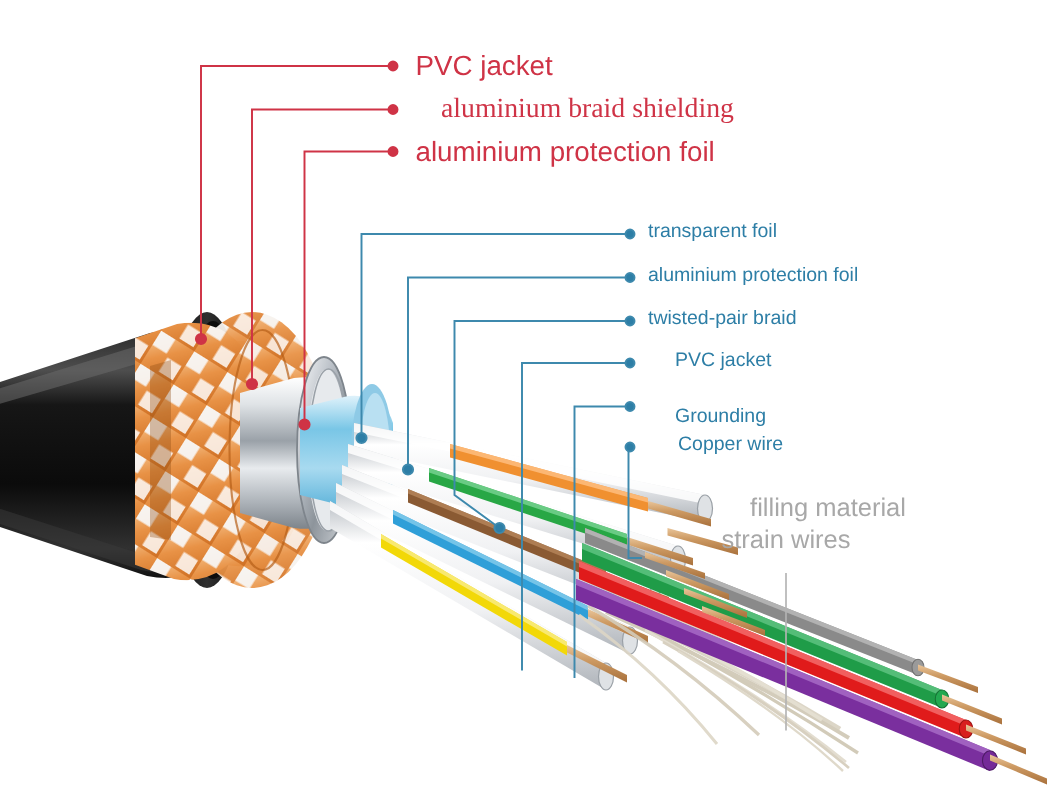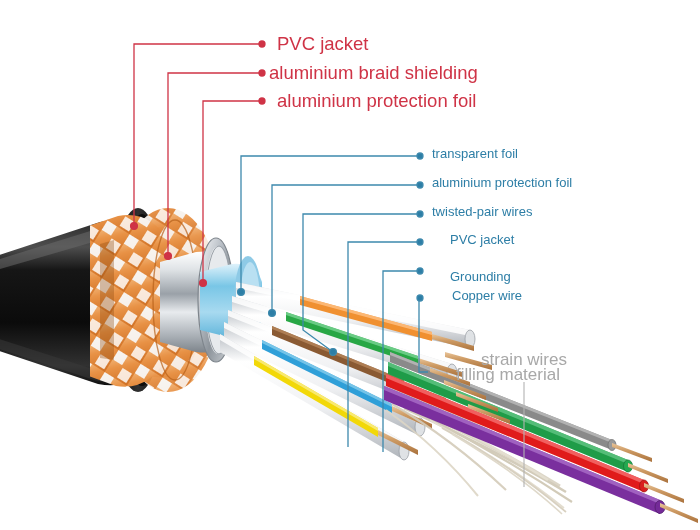--- a/index.html
+++ b/index.html
@@ -265,26 +265,26 @@
       <circle cx="420" cy="271" r="3"></circle>
       <path d="M420,298 L419,298 L419,372 L428,372" fill="none"></path>
       <circle cx="420" cy="298" r="3"></circle>
     </g>
     <g>
       <path d="M524,382 L524,487" stroke="#b3b3b3" stroke-width="1.1" fill="none"></path>
     </g>
   </svg>
 
   <div class="lbl lbl-red" style="left:277px;top:35px;">PVC jacket</div>
-  <div class="lbl lbl-red" style="left:269px;top:64px;">aluminium braid shielding</div>
+  <div class="lbl lbl-red" style="left:294px;top:64px;font-family:Liberation Serif, serif;">aluminium braid shielding</div>
   <div class="lbl lbl-red" style="left:277px;top:92px;">aluminium protection foil</div>
 
   <div class="lbl lbl-blue" style="left:432px;top:147px;">transparent foil</div>
   <div class="lbl lbl-blue" style="left:432px;top:176px;">aluminium protection foil</div>
-  <div class="lbl lbl-blue" style="left:432px;top:205px;">twisted-pair wires</div>
+  <div class="lbl lbl-blue" style="left:432px;top:205px;">twisted-pair braid</div>
   <div class="lbl lbl-blue" style="left:450px;top:233px;">PVC jacket</div>
   <div class="lbl lbl-blue" style="left:450px;top:270px;">Grounding</div>
   <div class="lbl lbl-blue" style="left:452px;top:289px;">Copper wire</div>
 
-  <div class="lbl lbl-gray" style="left:508px;top:330px;transform:translateX(-50%);margin-top:36px;">filling material</div>
+  <div class="lbl lbl-gray" style="left:552px;top:330px;transform:translateX(-50%);">filling material</div>
   <div class="lbl lbl-gray" style="left:524px;top:351px;transform:translateX(-50%);">strain wires</div>
 
 </div>
 
 </body></html>

